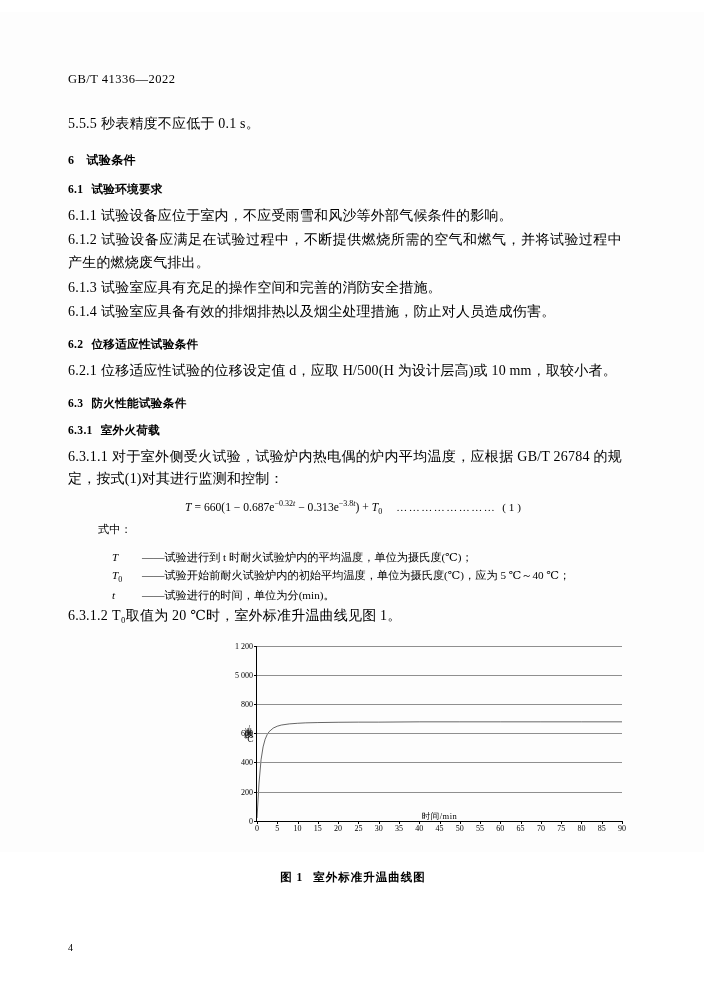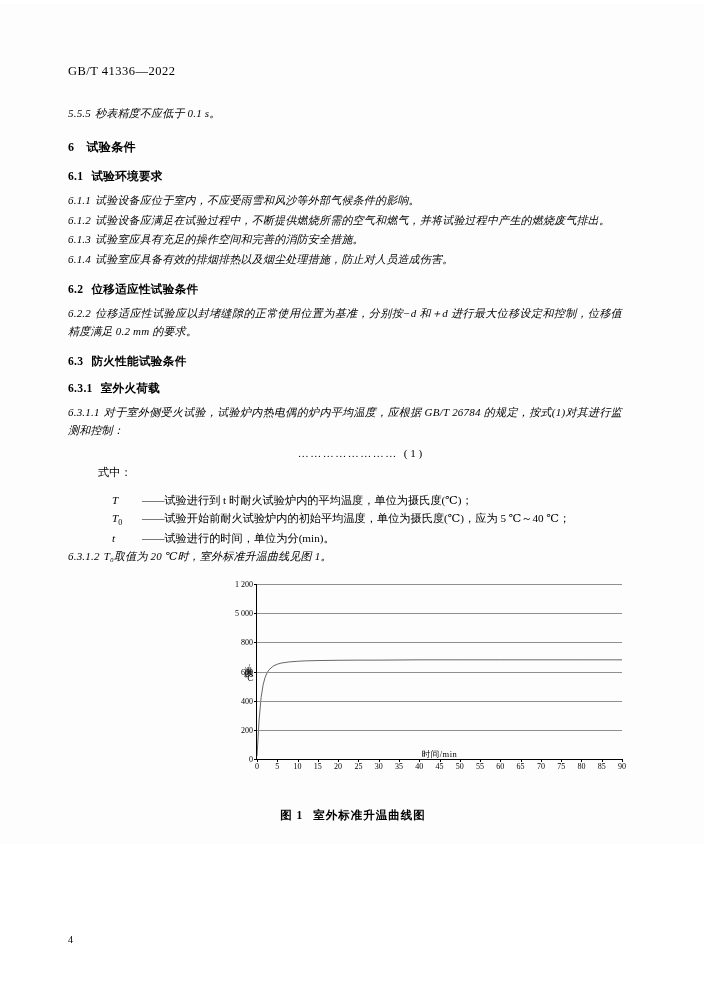--- a/index.html
+++ b/index.html
@@ -10,44 +10,43 @@
     width: 704px;
     height: 988px;
     background: #ffffff;
     font-family: "Liberation Serif", "DejaVu Serif", serif;
     color: #000000;
     position: relative;
     overflow: hidden;
   }
   .page {
     position: absolute;
-    left: 0; top: 4px;
+    left: 0; top: 12px;
     width: 704px;
     height: 840px;
     background: #fdfdfd;
   }
   .content {
     position: absolute;
     left: 68px;
     top: 60px;
     width: 570px;
   }
   .header {
     font-size: 12.5px;
     letter-spacing: 0.5px;
     margin-bottom: 26px;
     font-family: "Liberation Serif", serif;
   }
   .para {
-    font-size: 11px;
+    font-size: 14px;
     line-height: 1.62;
     margin: 0 16px 2px 0;
     text-align: justify;
     letter-spacing: 0.2px;
-    font-style: italic;
   }
   .para .num {
     margin-right: 4px;
   }
   .sec-h1 {
     font-size: 12px;
     font-weight: bold;
     margin: 16px 0 10px 0;
     letter-spacing: 0.4px;
   }
@@ -240,36 +239,39 @@
     </p>
     <p class="para">
       <span class="num">6.1.4</span><span>试验室应具备有效的排烟排热以及烟尘处理措施，防止对人员造成伤害。</span>
     </p>
 
     <div class="sec-h2">
       <span class="num">6.2</span><span>位移适应性试验条件</span>
     </div>
 
     <p class="para">
-      <span class="num">6.2.2</span><span>位移适应性试验应以封堵缝隙的正常使用位置为基准，分别按−d 和＋d 进行最大位移设定和控制，位移值精度满足 0.2 mm 的要求。</span>
+      <span class="num">6.2.1</span><span>位移适应性试验的位移设定值 d，应取 H/500(H 为设计层高)或 10 mm，取较小者。</span>
     </p>
 
     <div class="sec-h2">
       <span class="num">6.3</span><span>防火性能试验条件</span>
     </div>
 
     <div class="sec-h3">
       <span class="num">6.3.1</span><span>室外火荷载</span>
     </div>
 
     <p class="para">
       <span class="num">6.3.1.1</span><span>对于室外侧受火试验，试验炉内热电偶的炉内平均温度，应根据 GB/T 26784 的规定，按式(1)对其进行监测和控制：</span>
     </p>
 
     <div class="formula-row">
+      <span class="formula">
+        <i>T</i> = 660(1 − 0.687e<sup>−0.32<i>t</i></sup> − 0.313e<sup>−3.8<i>t</i></sup>) + <i>T</i><sub>0</sub>
+      </span>
       <span class="dots">……………………</span>
       <span class="eqnum">( 1 )</span>
     </div>
 
     <div class="shiz">式中：</div>
 
     <div class="defs">
       <div class="row">
         <span class="sym"><i>T</i></span>
         <span class="dash">——</span>

